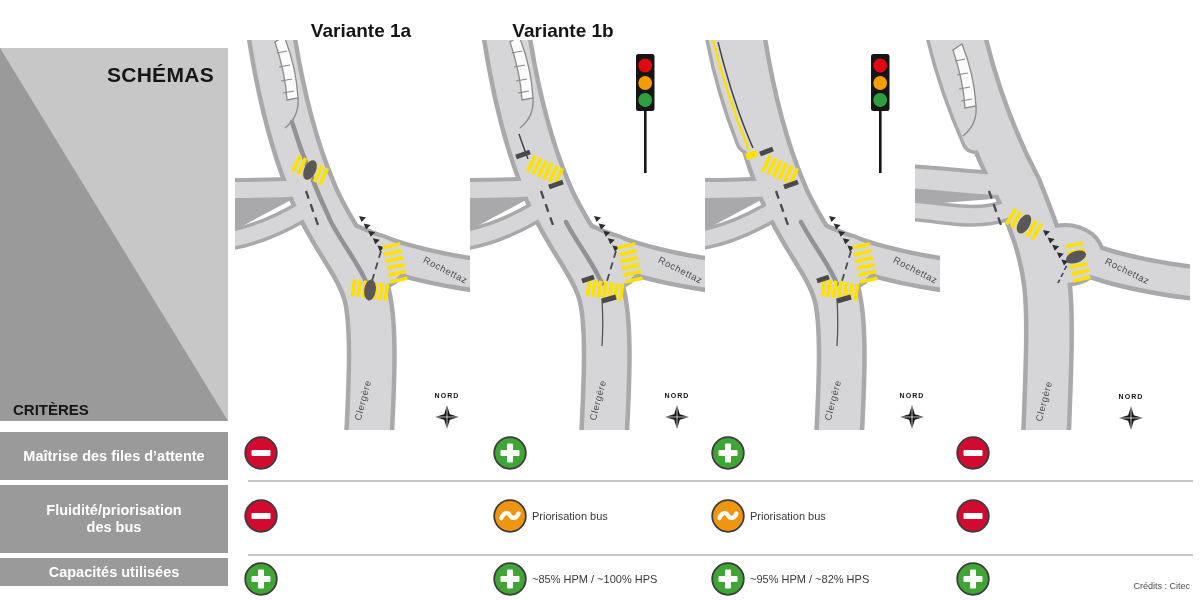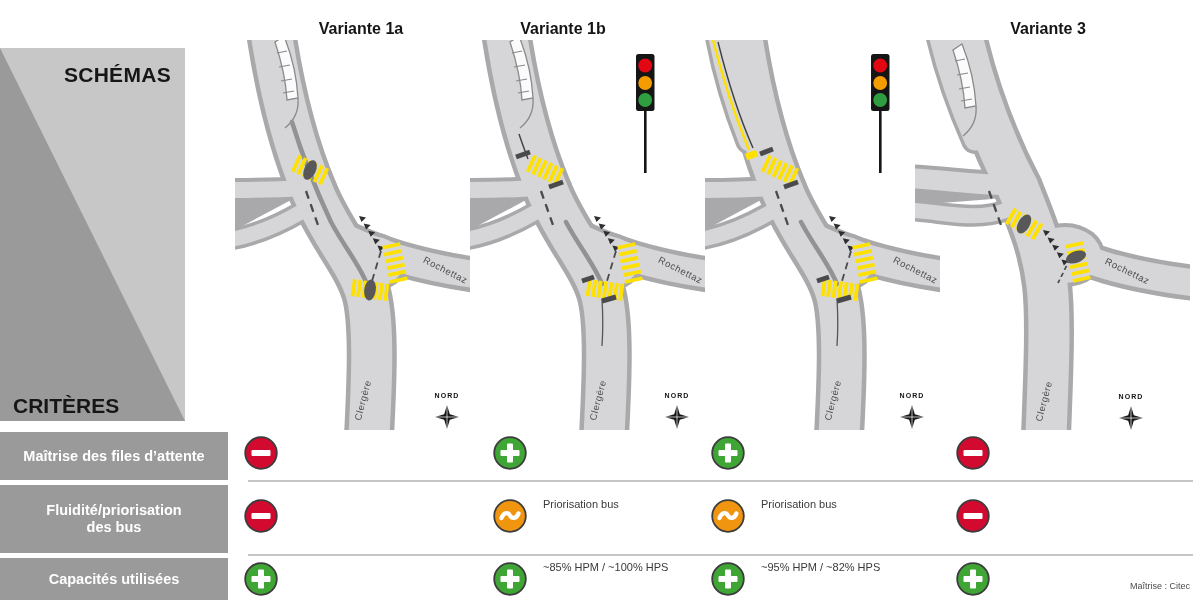--- a/index.html
+++ b/index.html
@@ -1,40 +1,40 @@
 <!DOCTYPE html>
 <html><head>
 <meta charset="utf-8">
 <style>
   html,body{margin:0;padding:0;background:#fff;}
   .canvas{position:relative;width:1200px;height:600px;background:#fff;overflow:hidden;
           font-family:"Liberation Sans",sans-serif;}
   
-  .panel{position:absolute;left:0;top:48px;width:185px;height:373px;background:#c7c7c7;}
+  .panel{position:absolute;left:0;top:48px;width:228px;height:373px;background:#c7c7c7;}
   .panel .tri{position:absolute;left:0;top:0;width:100%;height:100%;background:#9a9a9a;
               clip-path:polygon(0 0,100% 100%,0 100%);}
   .schemas{position:absolute;top:15px;right:14px;font-size:21px;font-weight:bold;color:#161616;letter-spacing:.3px;}
-  .criteres{position:absolute;bottom:3px;left:13px;font-size:21px;font-weight:bold;color:#161616;}
+  .criteres{position:absolute;bottom:3px;left:13px;font-size:15px;font-weight:bold;color:#161616;}
   
   .rowbar{position:absolute;left:0;width:228px;background:#9a9a9a;color:#fff;display:flex;
           flex-direction:column;align-items:center;justify-content:center;font-weight:bold;
           font-size:14.5px;line-height:17px;text-align:center;}
-  .bar1{top:432px;height:48px;} .bar2{top:485px;height:68px;} .bar3{top:558px;height:42px;}
-  
-  .vtitle{position:absolute;top:20px;width:160px;text-align:center;font-size:16px;font-weight:bold;color:#151515;}
+  .bar1{top:432px;height:48px;} .bar2{top:485px;height:68px;} .bar3{top:558px;height:28px;}
+  
+  .vtitle{position:absolute;top:20px;width:160px;text-align:center;font-size:19px;font-weight:bold;color:#151515;}
   
   .schematic{position:absolute;top:40px;height:390px;}
   .ud{stroke:#a9a9ab;fill:none;stroke-linecap:round;}
   .ul{stroke:#d6d6d8;fill:none;stroke-linecap:round;}
   .roadlbl{font-family:"Liberation Sans",sans-serif;font-size:9.5px;fill:#4d4d4d;letter-spacing:.6px;}
   .nordlbl{font-family:"Liberation Sans",sans-serif;font-size:7px;font-weight:bold;fill:#111;letter-spacing:1.1px;}
   
   .sep{position:absolute;height:1.5px;background:#c6c6c6;}
   
-  .cell{position:absolute;display:flex;align-items:flex-start;gap:15px;height:36px;}
+  .cell{position:absolute;display:flex;align-items:center;gap:4px;height:36px;}
   .badge{display:none;width:36px;height:36px;flex:0 0 auto;}
   .cell[data-icon="minus"] .icon-minus{display:block;}
   .cell[data-icon="plus"]  .icon-plus{display:block;}
   .cell[data-icon="tilde"] .icon-tilde{display:block;}
   .celltext{font-size:11px;color:#3a3a3a;white-space:nowrap;}
   .credits{position:absolute;right:10px;top:581px;font-size:9px;color:#4c4c4c;}
 </style>
 </head>
 <body>
 
@@ -136,21 +136,20 @@
 <div class="canvas">
 
   <div class="panel">
     <div class="tri"></div>
     <div class="schemas">SCHÉMAS</div>
     <div class="criteres">CRITÈRES</div>
   </div>
 
   <div class="vtitle" style="left:281px">Variante 1a</div>
   <div class="vtitle" style="left:483px">Variante 1b</div>
-  <div class="vtitle" style="left:968px">Variante 3</div>
 
   <svg class="schematic" style="left:235px" width="235" height="390" viewBox="0 0 235 390">
     <g>
       <use href="#pN" class="ud" stroke-width="50"></use>
         <use href="#pS" class="ud" stroke-width="50"></use>
       <use href="#pLU" class="ud" stroke-width="24"></use>
         <use href="#pLL" class="ud" stroke-width="22"></use>
       <use href="#pR" class="ud" stroke-width="36"></use>
       <ellipse cx="135" cy="222" rx="38" ry="30" fill="#a9a9ab"></ellipse>
     </g>
@@ -411,14 +410,14 @@
   </div>
   <div class="cell" style="left:955px;top:561px" data-icon="plus">
 
     <svg class="badge icon-plus" viewBox="0 0 36 36">
         <use href="#badge-plus"></use>
       </svg>
 
     <span class="celltext"></span>
   </div>
 
-  <div class="credits">Maîtrise : Citec</div>
+  <div class="credits">Crédits : Citec</div>
 </div>
 
 </body></html>

